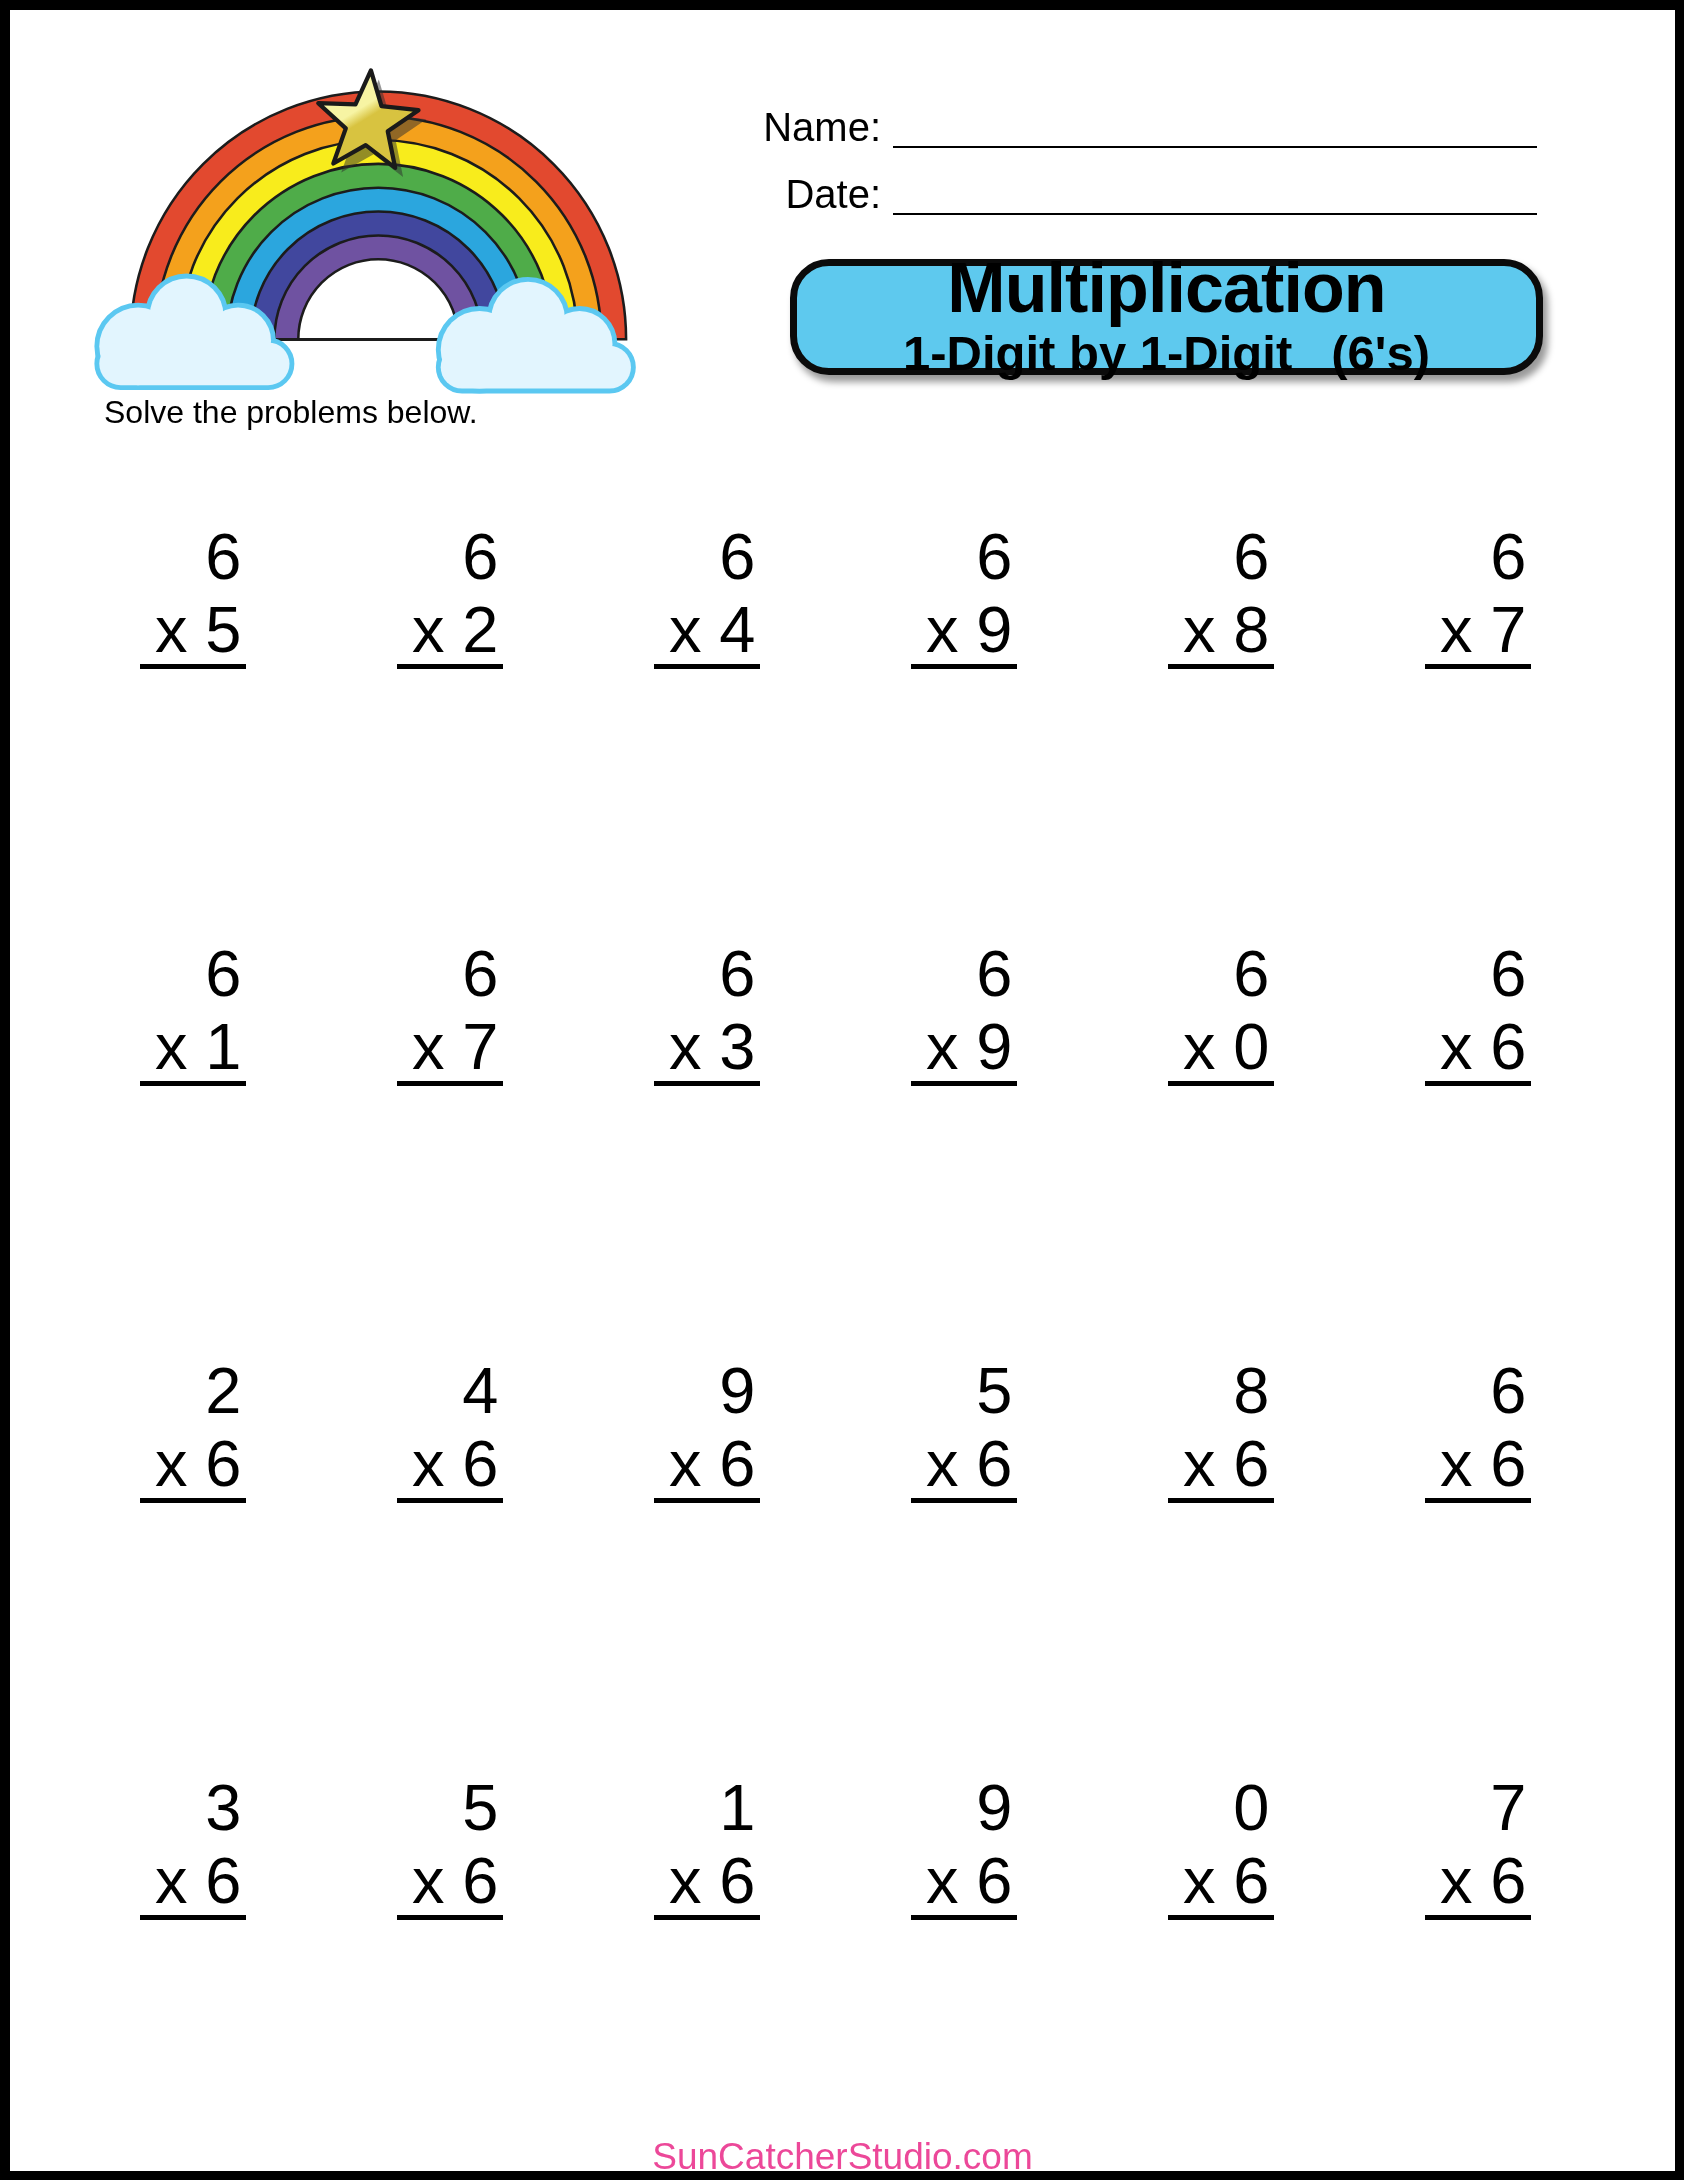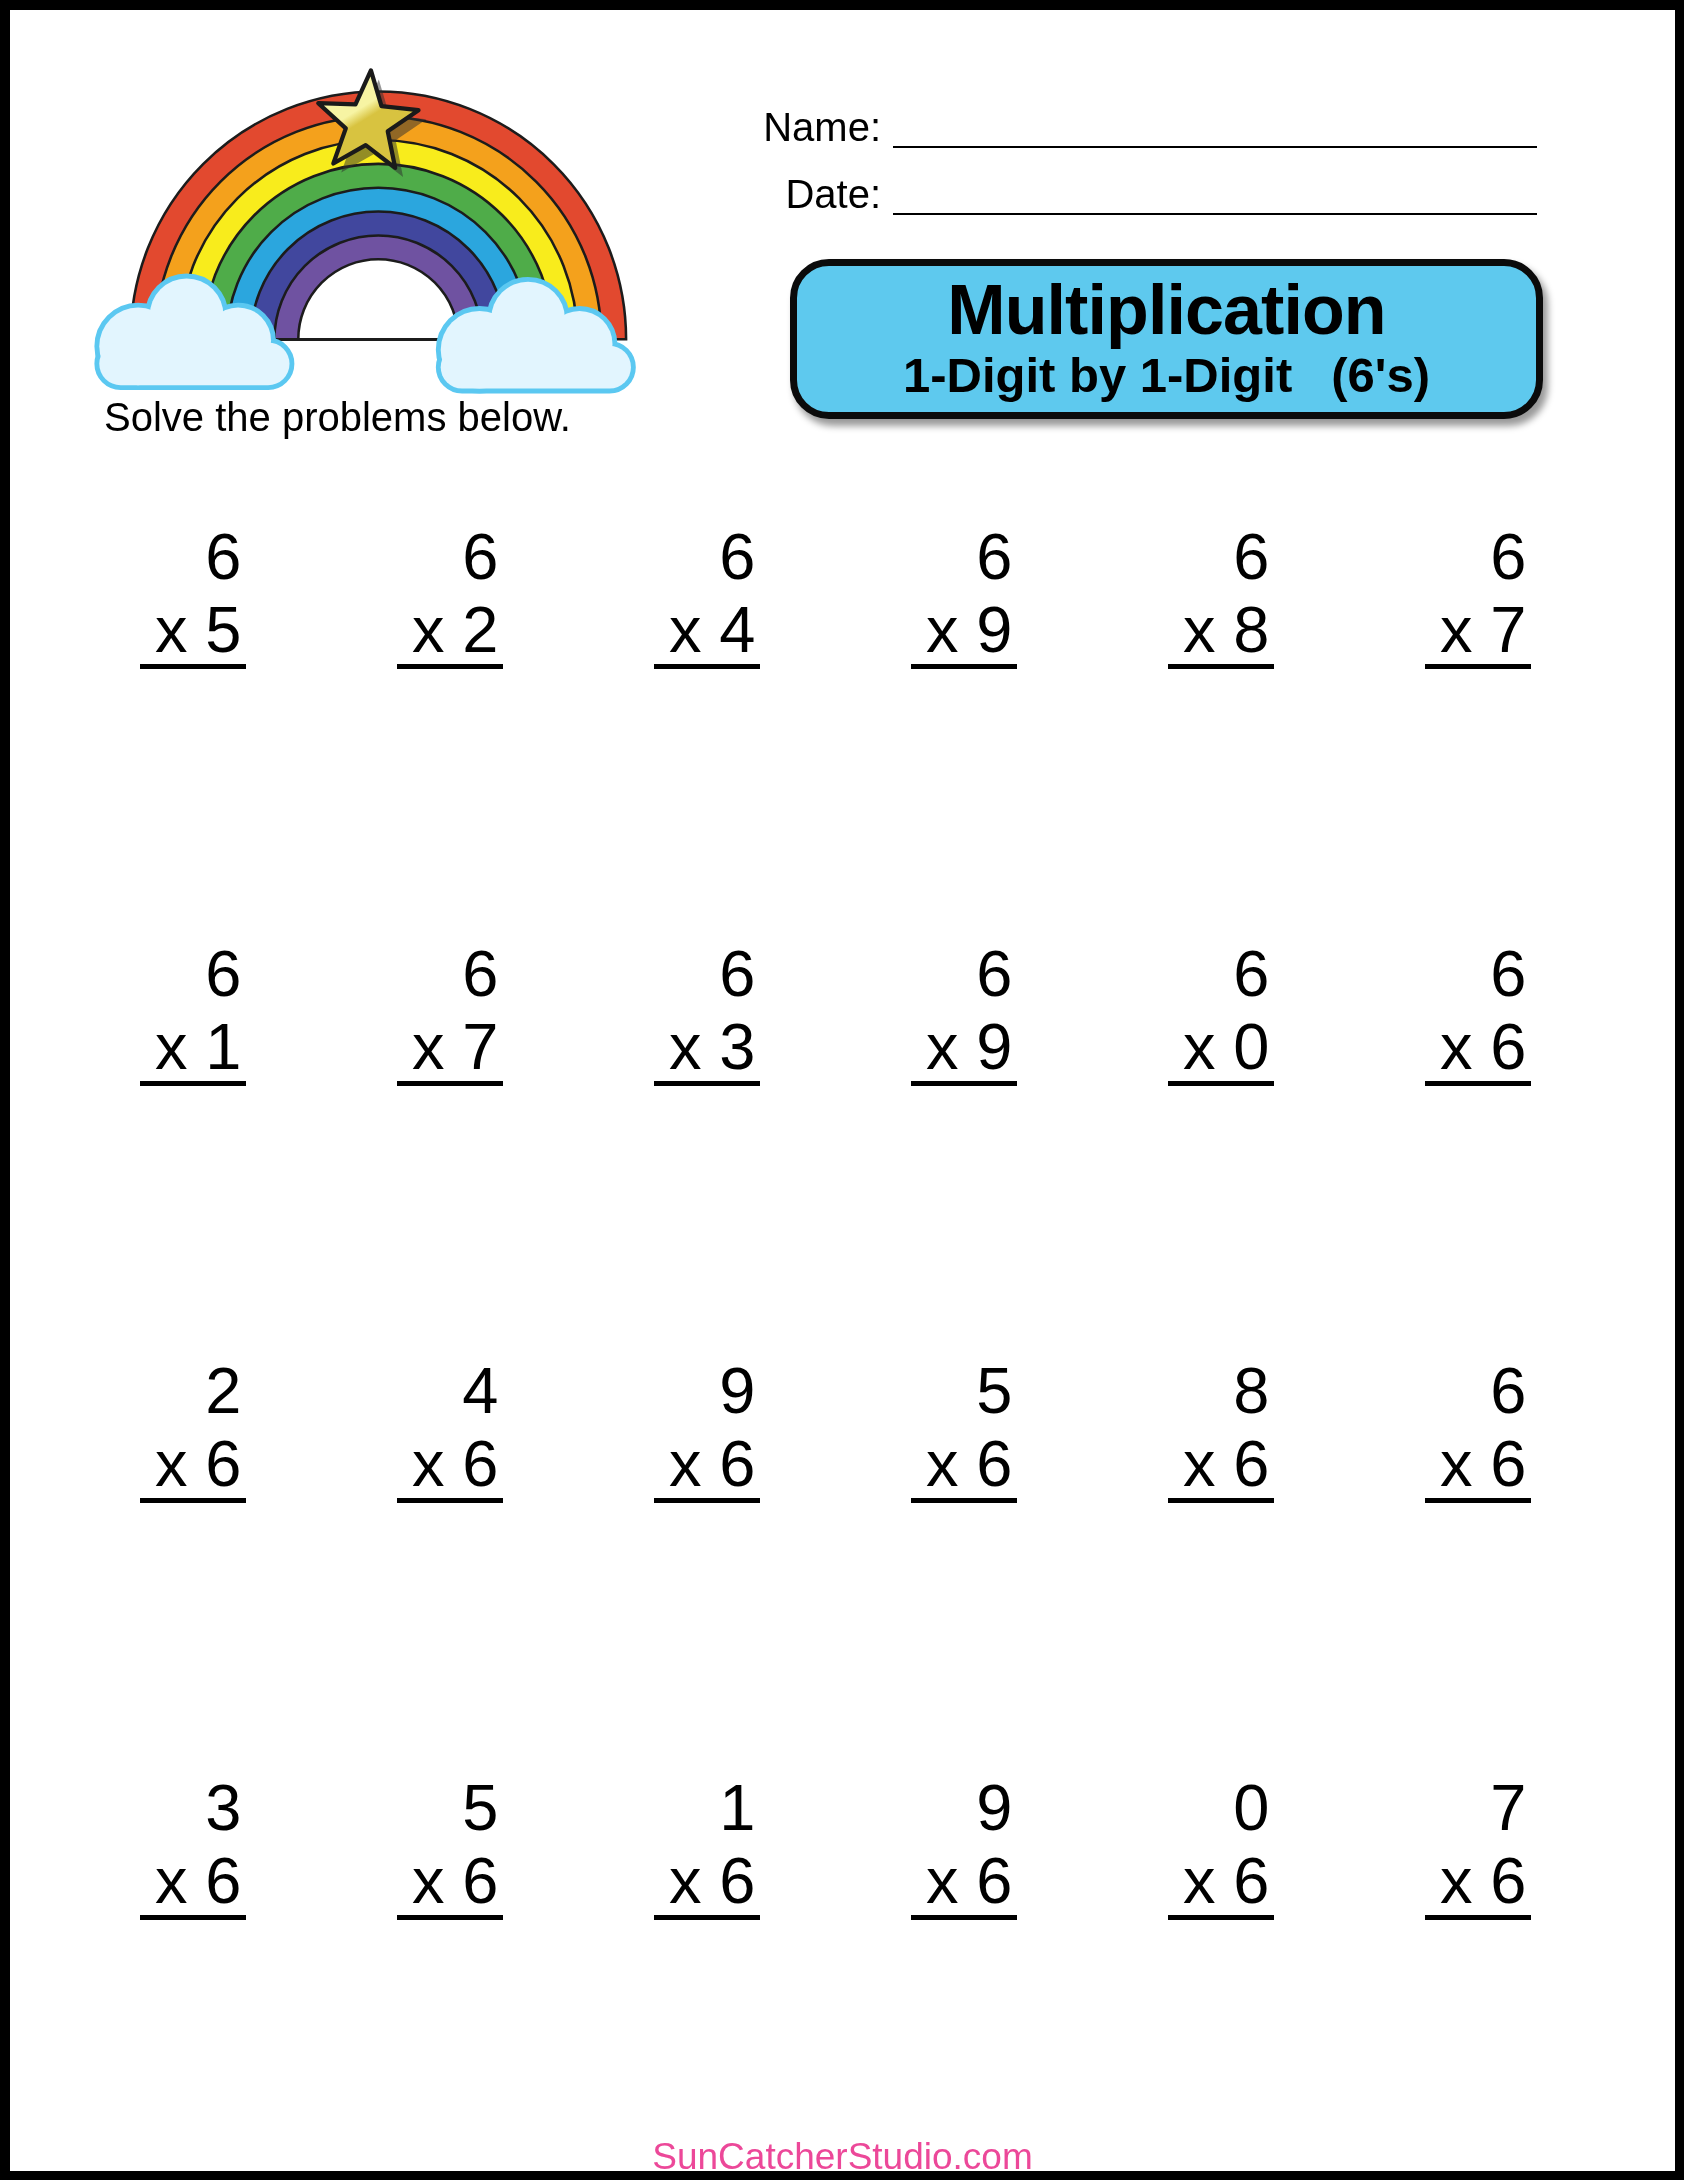--- a/index.html
+++ b/index.html
@@ -16,33 +16,33 @@
 
   
   .field-row{position:absolute;left:716px;width:811px;display:flex;align-items:center;}
   .field-row.name{top:95px;}
   .field-row.date{top:162px;}
   .field-label{font-size:40px;line-height:1.1;width:155px;text-align:right;white-space:nowrap;}
   .field-line{flex:1;margin-left:12px;height:39px;border-bottom:2.6px solid #000;}
 
   
   .title-box{
-    position:absolute;left:780px;top:249px;width:753px;height:160px;
+    position:absolute;left:780px;top:249px;width:753px;height:116px;
     box-sizing:border-box;
     background:#5EC9EE;
     border:7.7px solid #0b0b0b;border-radius:39px;
     box-shadow:4.3px 6.8px 7.7px rgba(0,0,0,.40);
     display:flex;flex-direction:column;justify-content:center;align-items:center;
   }
   .title-main{font-size:70px;font-weight:bold;line-height:1.02;letter-spacing:-0.9px;}
   .title-sub{font-size:49px;line-height:1.15;display:flex;gap:39px;font-weight:bold;}
 
   
   .rainbow{position:absolute;left:72px;top:48px;width:579px;height:348px;}
-  .caption{position:absolute;left:94px;top:385px;font-size:40px;line-height:1.1;}
+  .caption{position:absolute;left:94px;top:385px;font-size:32px;line-height:1.1;}
 
   
   .grid{
     position:absolute;left:4.3px;top:514px;
     display:grid;grid-template-columns:repeat(6,257px);grid-auto-rows:417px;
   }
   .cell{display:flex;justify-content:flex-end;align-items:flex-start;padding-right:25.6px;}
   .prob{width:106px;}
   .p-top{font-size:65px;line-height:1;text-align:right;padding-right:4.3px;}
   .p-bot{font-size:65px;line-height:1;display:flex;justify-content:space-between;margin-top:7.7px;padding-left:15.3px;padding-right:4.3px;}

